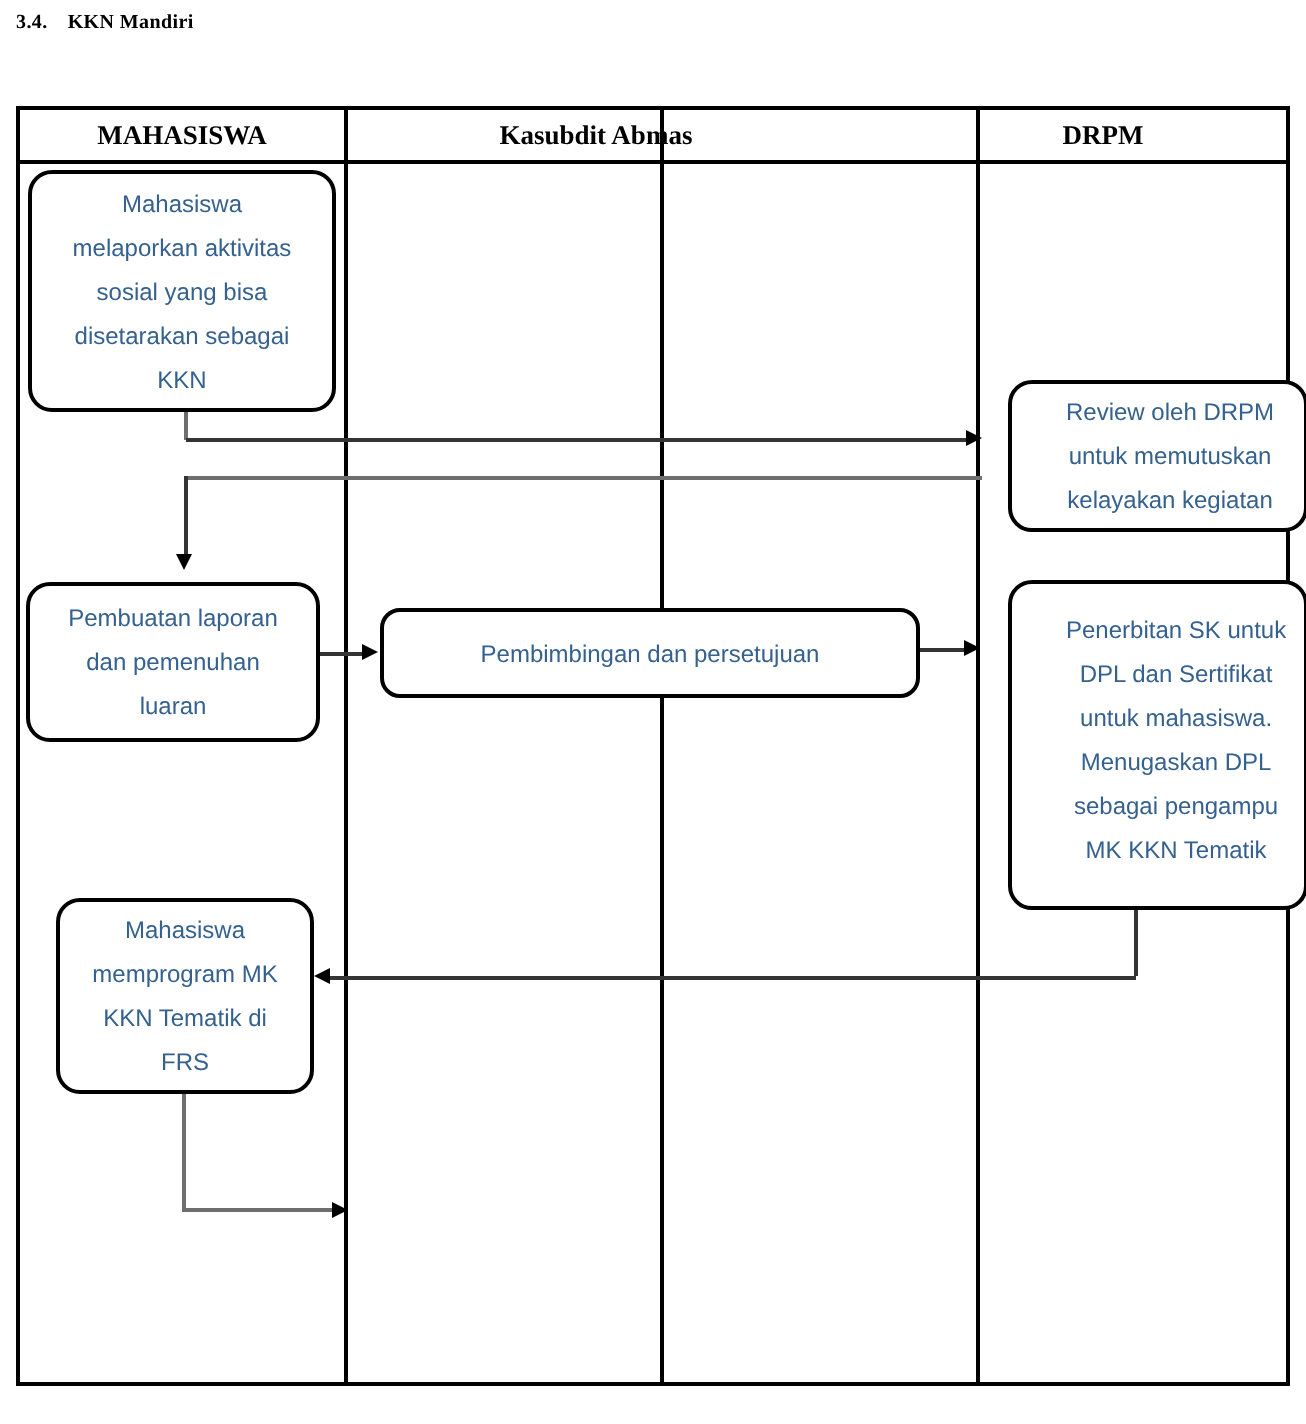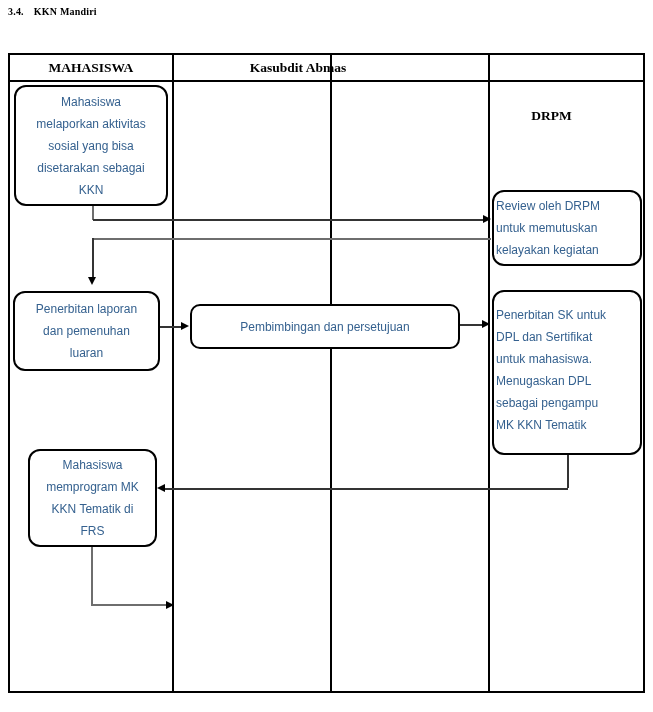--- a/index.html
+++ b/index.html
@@ -24,59 +24,59 @@
     font-family:"Liberation Serif", serif; font-weight:bold; font-size:13.5px; color:#000;
   }
   .node {
     position:absolute; box-sizing:border-box;
     border:2px solid #000; border-radius:12px; background:#fff;
     color:var(--node-text, #35618F);
     font-size:12px; line-height:22px; white-space:pre-line;
     display:flex; align-items:center; justify-content:center; text-align:center;
     z-index:3;
   }
-  .node.align-left { justify-content:flex-start; text-align:left; padding-left:2px; }
+  .node.align-left { justify-content:flex-start; text-align:center; padding-left:27px;margin-left:12px; }
   .node.align-top  { align-items:flex-start; padding-top:12px; }
   .line { position:absolute; z-index:2; background:#343434; }
   .line.soft { background:#6e6e6e; }
   .arr { position:absolute; width:0; height:0; z-index:2; }
   .arr.right { border-top:4.5px solid transparent; border-bottom:4.5px solid transparent; border-left:8px solid #000; }
   .arr.left  { border-top:4.5px solid transparent; border-bottom:4.5px solid transparent; border-right:8px solid #000; }
   .arr.down  { border-left:4.5px solid transparent; border-right:4.5px solid transparent; border-top:8px solid #000; }
 </style>
 </head>
 <body>
 
 <div id="page" style="--node-text: #35618F;">
 
   <div class="title">
     <span class="num">3.4.</span><span>KKN Mandiri</span>
   </div>
 
   <div class="frame">
     <div class="lane-hdr" style="left:0px; width:162px;">MAHASISWA</div>
     <div class="lane-hdr" style="left:164px; width:156px;margin-left:46px;">Kasubdit Abmas</div>
-    <div class="lane-hdr" style="left:480px; width:123px;margin-top:48px;">DRPM</div>
+    <div class="lane-hdr" style="left:480px; width:123px;">DRPM</div>
     <div class="hdr-sep"></div>
     <div class="divider" style="left:162px;"></div>
     <div class="divider" style="left:320px;"></div>
     <div class="divider" style="left:478px;"></div>
   </div>
 
   <div class="node" style="left:14px; top:85px; width:154px; height:121px;">Mahasiswa
 melaporkan aktivitas
 sosial yang bisa
 disetarakan sebagai
 KKN</div>
 
   <div class="node align-left" style="left:492px; top:190px; width:150px; height:76px;">Review oleh DRPM
 untuk memutuskan
 kelayakan kegiatan</div>
 
-  <div class="node" style="left:13px; top:291px; width:147px; height:80px;">Penerbitan laporan
+  <div class="node" style="left:13px; top:291px; width:147px; height:80px;">Pembuatan laporan
 dan pemenuhan
 luaran</div>
 
   <div class="node align-left align-top" style="left:492px; top:290px; width:150px; height:165px;">Penerbitan SK untuk
 DPL dan Sertifikat
 untuk mahasiswa.
 Menugaskan DPL
 sebagai pengampu
 MK KKN Tematik</div>
 

